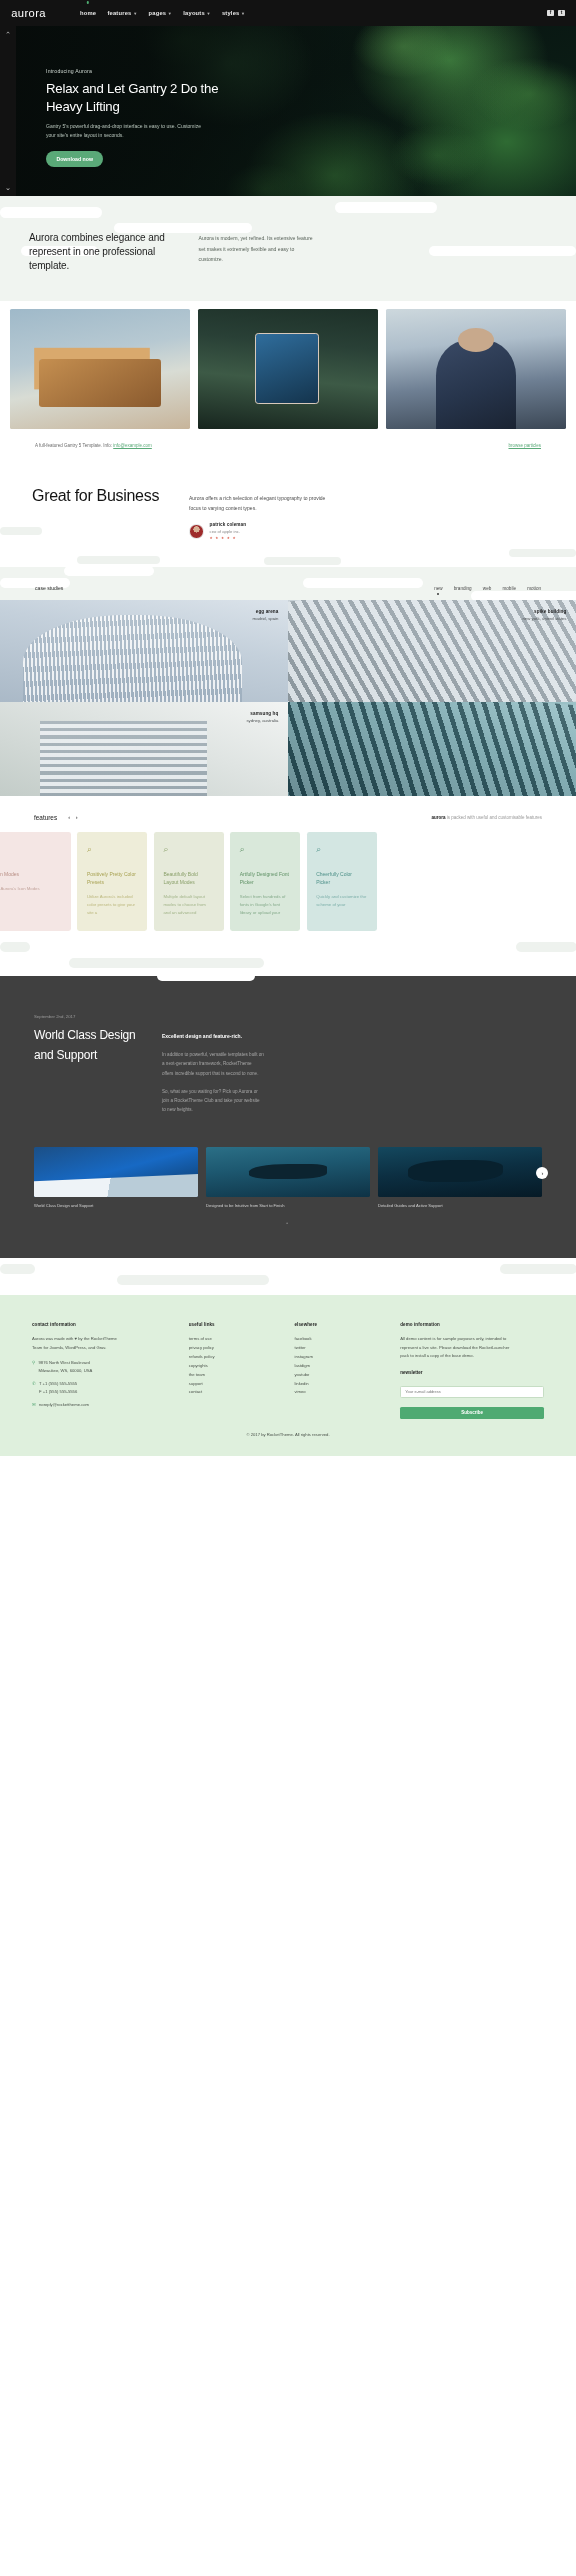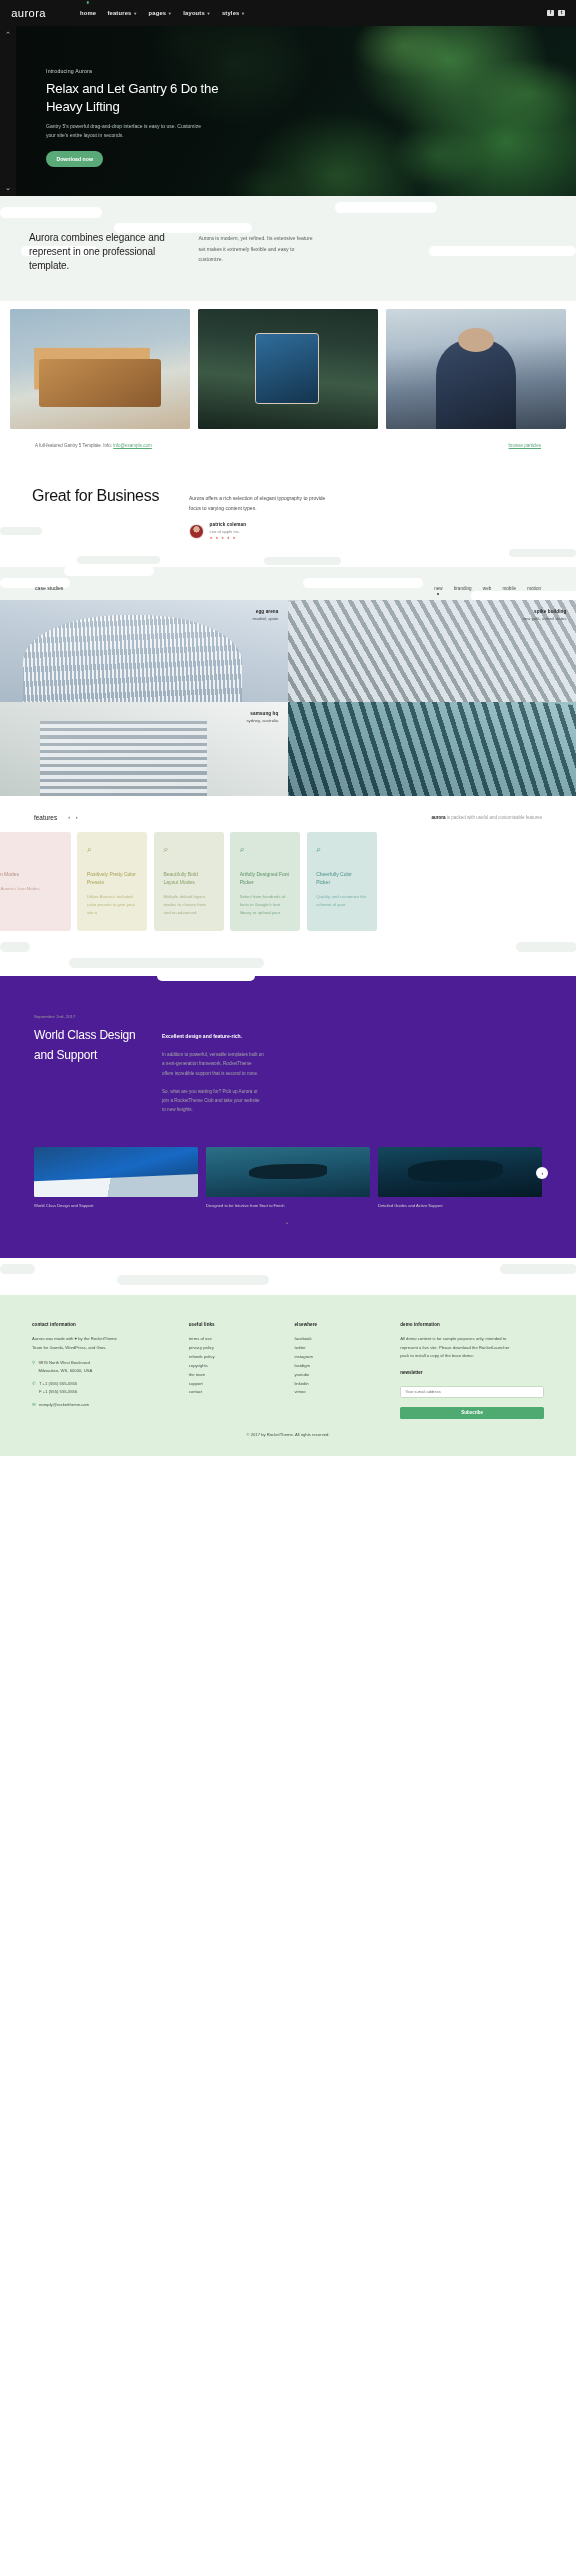--- a/index.html
+++ b/index.html
@@ -212,21 +212,21 @@
   .card p { font-size:4.3px; line-height:1.85; }
   .c-pink { background:#f4e6e4; } .c-pink .ic,.c-pink h4{color:#b78e84;} .c-pink p{color:#c3a49c;}
   .c-cream{ background:#eeedd9; } .c-cream .ic,.c-cream h4{color:#a8a253;} .c-cream p{color:#bcb87e;}
   .c-sage { background:#e6eada; } .c-sage .ic,.c-sage h4{color:#8aa06a;} .c-sage p{color:#a3b58a;}
   .c-mint { background:#d9e8da; } .c-mint .ic,.c-mint h4{color:#5f9165;} .c-mint p{color:#86ab8b;}
   .c-aqua { background:#d3e6e2; } .c-aqua .ic,.c-aqua h4{color:#4e9189;} .c-aqua p{color:#7eb0aa;}
 
   .white-gap { height:45px; background:#fff; position:relative; }
 
   
-  .dark { background:#4c1d95; padding:38px 34px 32px; position:relative; }
+  .dark { background:#404040; padding:38px 34px 32px; position:relative; }
   .dark-row { display:flex; gap:24px; }
   .dark-l { width:104px; }
   .dk-date { font-size:4.3px; color:#9a9a9a; margin-bottom:7.2px; }
   .dk-h { font-size:12px; line-height:1.6; color:#fff; font-weight:400; letter-spacing:-0.2px; }
   .dark-r { flex:1; padding-top:17.6px; }
   .dk-sub { font-size:5px; font-weight:700; color:#fff; line-height:1.75; margin-bottom:9.6px; max-width:96px; }
   .dk-p { font-size:4.6px; line-height:2; color:#a6a6a6; max-width:102px; margin-bottom:8.8px; }
 
   .thumbs { display:flex; gap:8px; margin-top:24px; position:relative; }
   .thumb { flex:1; }
@@ -302,21 +302,21 @@
   </div>
 </div>
 
 <section class="hero">
   <div class="hero-side">
     <span class="chev">⌃</span>
     <span class="chev">⌄</span>
   </div>
   <div class="hero-inner">
     <div class="hero-eyebrow">Introducing Aurora</div>
-    <h1 class="hero-title">Relax and Let Gantry 6 Do the Heavy Lifting</h1>
+    <h1 class="hero-title">Relax and Let Gantry 2 Do the Heavy Lifting</h1>
     <p class="hero-sub">Gantry 5's powerful drag-and-drop interface is easy to use. Customize your site's entire layout in seconds.</p>
     <a class="btn-download">Download now</a>
   </div>
 </section>
 
 <section class="intro">
   <div class="sk" style="left:0;top:11.2px;width:102px;height:10.4px;"></div>
   <div class="sk" style="left:114px;top:27px;width:138px;height:10.4px;"></div>
   <div class="sk" style="left:335px;top:6.4px;width:102px;height:10.4px;"></div>
   <div class="sk" style="left:21px;top:50px;width:77px;height:9.6px;"></div>

